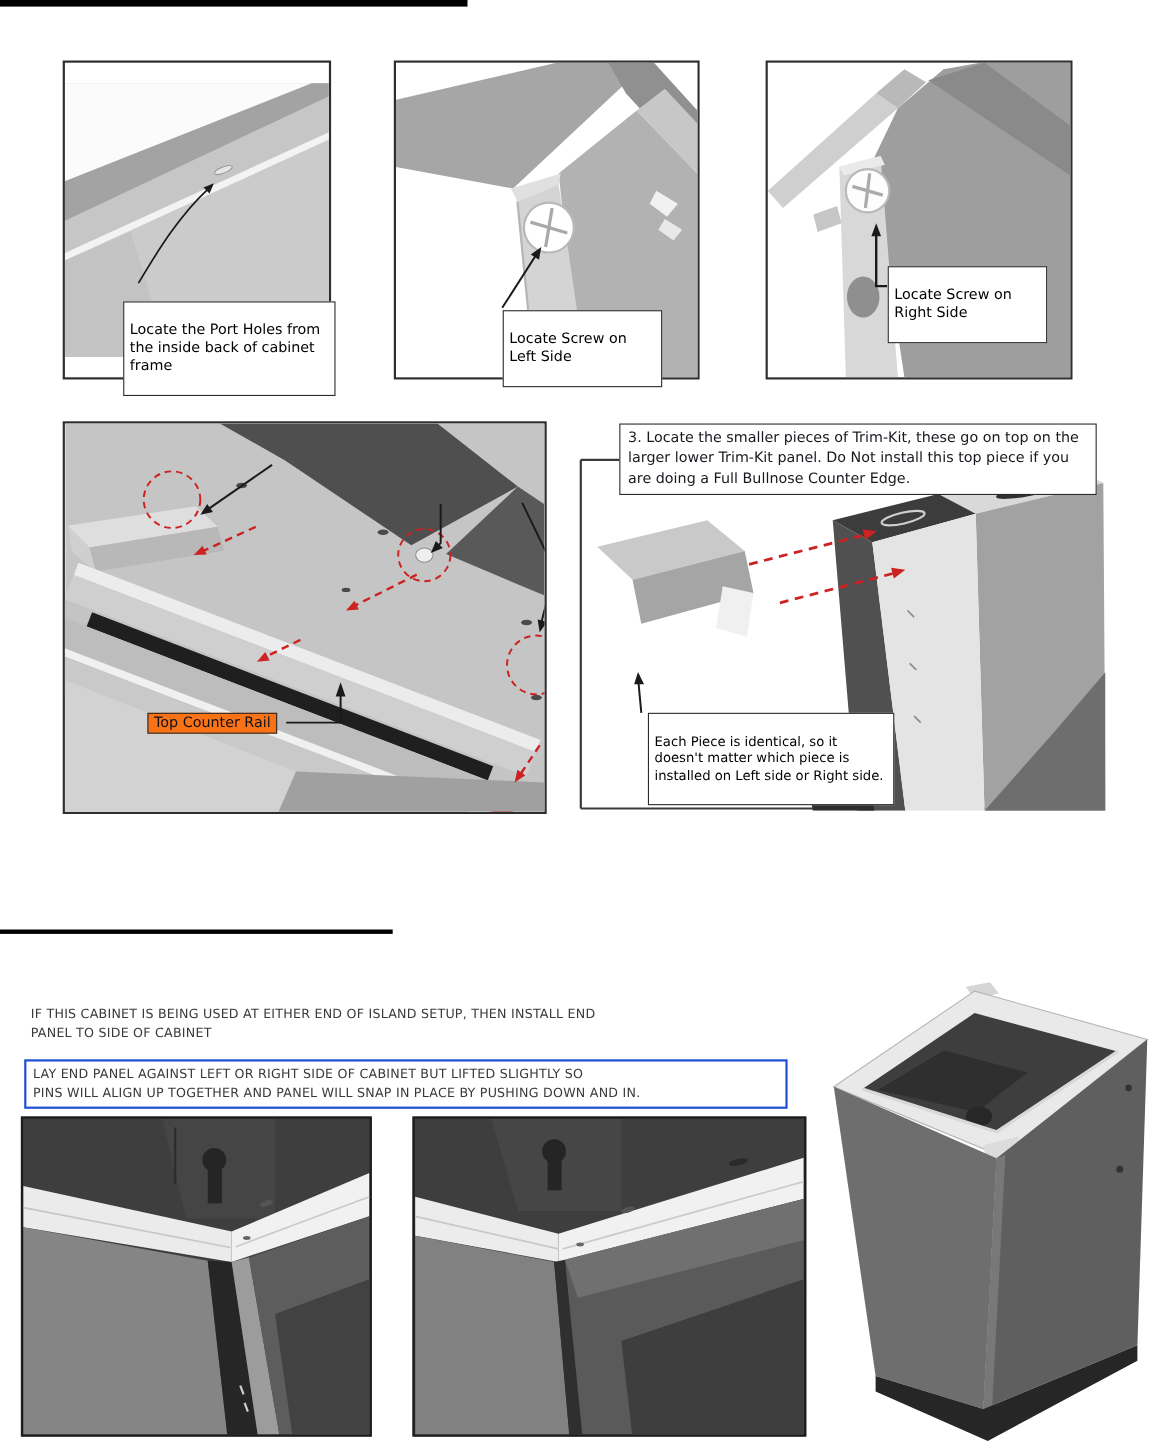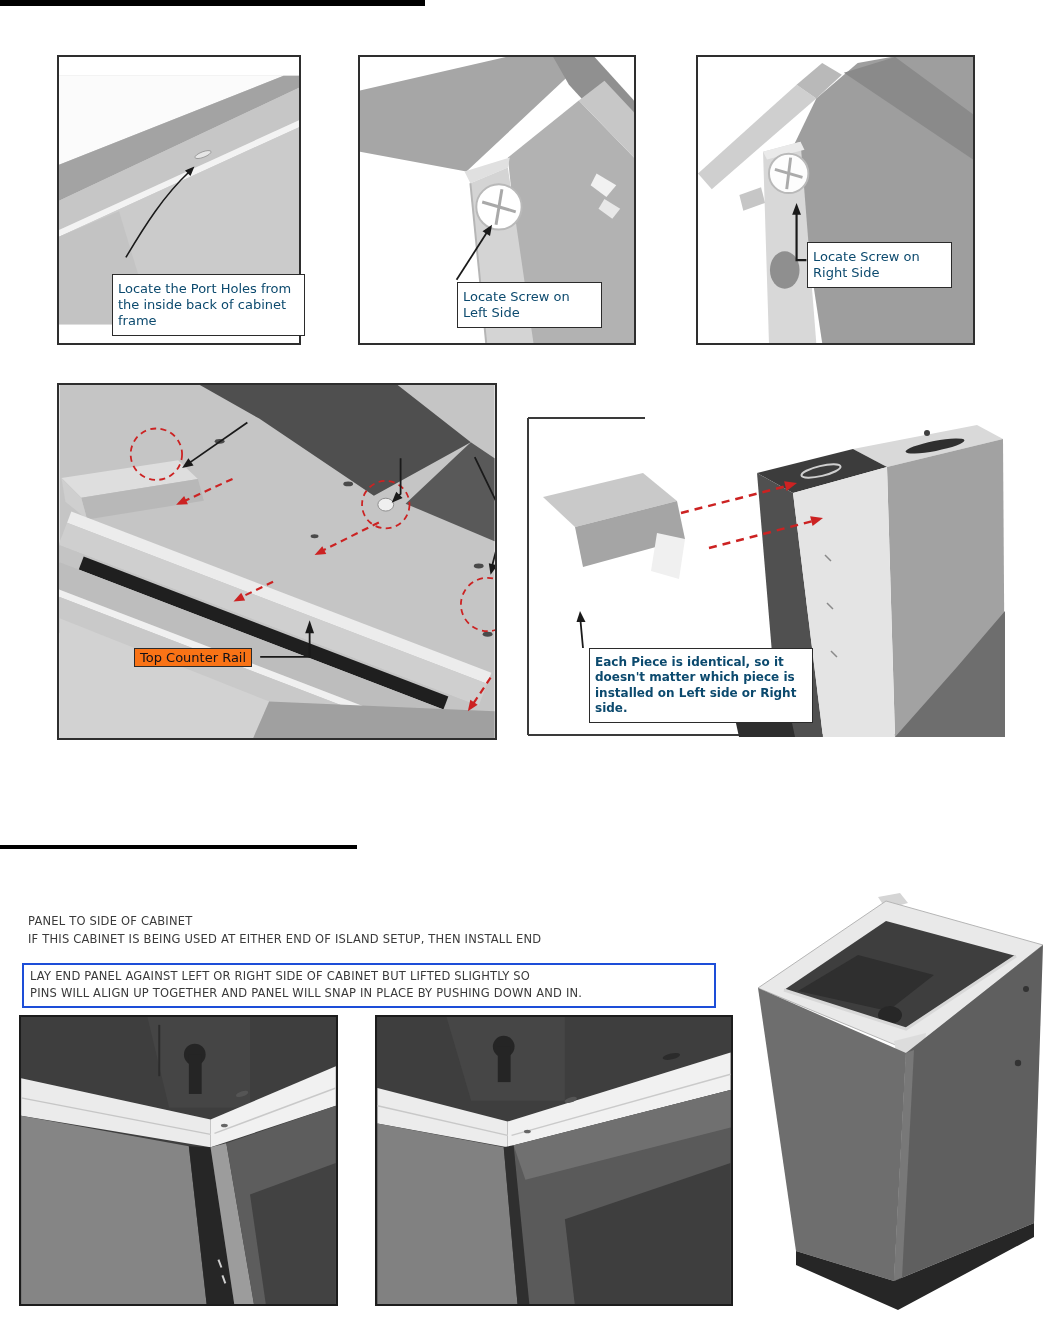--- a/index.html
+++ b/index.html
@@ -3,21 +3,21 @@
 <meta charset="utf-8">
 <style>
   html,body{margin:0;padding:0;background:#ffffff;}
   .page{position:relative;width:1062px;height:1318px;background:#ffffff;overflow:hidden;
         font-family:"DejaVu Sans","Liberation Sans",sans-serif;color:#111;}
   .abs{position:absolute;}
   .rule{background:#000;}
   .panel{position:absolute;border:2px solid #2e2e2e;background:#fff;box-sizing:border-box;}
   .panel svg{display:block;width:100%;height:100%;}
   .co{position:absolute;background:#fff;border:1.6px solid #2b2b2b;box-sizing:border-box;
-      padding:6px 5px;font-size:13px;line-height:1.22;color:#0c4a6e;}
+      padding:18px 5px;font-size:13px;line-height:1.22;color:#000000;}
   .co.small{font-size:12px;line-height:1.28;}
   .step-box{position:absolute;background:#fff;border:1.6px solid #2b2b2b;box-sizing:border-box;
       padding:4px 7px;font-size:13px;line-height:1.42;color:#18181f;}
   .rail-label{position:absolute;background:#f97316;border:1.6px solid #2b2b2b;box-sizing:border-box;
       padding:1px 5px;font-size:13px;white-space:nowrap;color:#101018;}
   .island-intro{position:absolute;font-size:11.5px;line-height:1.55;color:#3a3a3a;letter-spacing:.2px;}
   .island-intro span{display:block;white-space:nowrap;}
   .island-box{position:absolute;border:2px solid #1d4ed8;box-sizing:border-box;background:#fff;
       padding:3px 6px;font-size:11.5px;line-height:1.5;color:#3a3a3a;letter-spacing:.2px;}
   .island-box span{display:block;white-space:nowrap;}
@@ -166,27 +166,28 @@
 
       <path d="M156,98 L262,71" stroke="#cc2222" stroke-width="2.5" stroke-dasharray="8 6" fill="none"></path>
       <polygon points="272,68 261.6,75.9 259.1,66.2" fill="#cc2222"></polygon>
       <path d="M184,133 L288,106" stroke="#cc2222" stroke-width="2.5" stroke-dasharray="8 6" fill="none"></path>
       <polygon points="298,103 287.6,110.9 285.1,101.2" fill="#cc2222"></polygon>
 
       <path d="M58,233 L55.5,206" fill="none" stroke="#1a1a1a" stroke-width="1.8"></path>
       <polygon points="55,196 60.5,207 51.5,207" fill="#1a1a1a"></polygon>
     </svg>
   </div>
-  <div class="co small" style="left:589px;top:648px;width:224px;font-weight:bold;">Each Piece is identical, so it doesn't matter which piece is installed on Left side or Right side.</div>
+  <div class="step-box" style="left:563px;top:385px;width:434px;min-height:62px;">3. Locate the smaller pieces of Trim-Kit, these go on top on the larger lower Trim-Kit panel. Do Not install this top piece if you are doing a Full Bullnose Counter Edge.</div>
+  <div class="co small" style="left:589px;top:648px;width:224px;">Each Piece is identical, so it doesn't matter which piece is installed on Left side or Right side.</div>
 
   <div class="abs rule" style="left:0;top:845px;width:357px;height:4px;"></div>
 
   <div class="island-intro" style="left:28px;top:913px;">
+    <span>IF THIS CABINET IS BEING USED AT EITHER END OF ISLAND SETUP, THEN INSTALL END</span>
     <span>PANEL TO SIDE OF CABINET</span>
-    <span>IF THIS CABINET IS BEING USED AT EITHER END OF ISLAND SETUP, THEN INSTALL END</span>
   </div>
   <div class="island-box" style="left:22px;top:963px;width:694px;">
     <span>LAY END PANEL AGAINST LEFT OR RIGHT SIDE OF CABINET BUT LIFTED SLIGHTLY SO</span>
     <span>PINS WILL ALIGN UP TOGETHER AND PANEL WILL SNAP IN PLACE BY PUSHING DOWN AND IN.</span>
   </div>
 
   <div class="img-frame" style="left:19px;top:1015px;width:319px;height:291px;">
     <svg viewBox="0 0 319 291">
       <rect width="319" height="291" fill="#3e3e3e"></rect>
       <polygon points="128,0 232,0 232,92 150,92" fill="#454545"></polygon>

